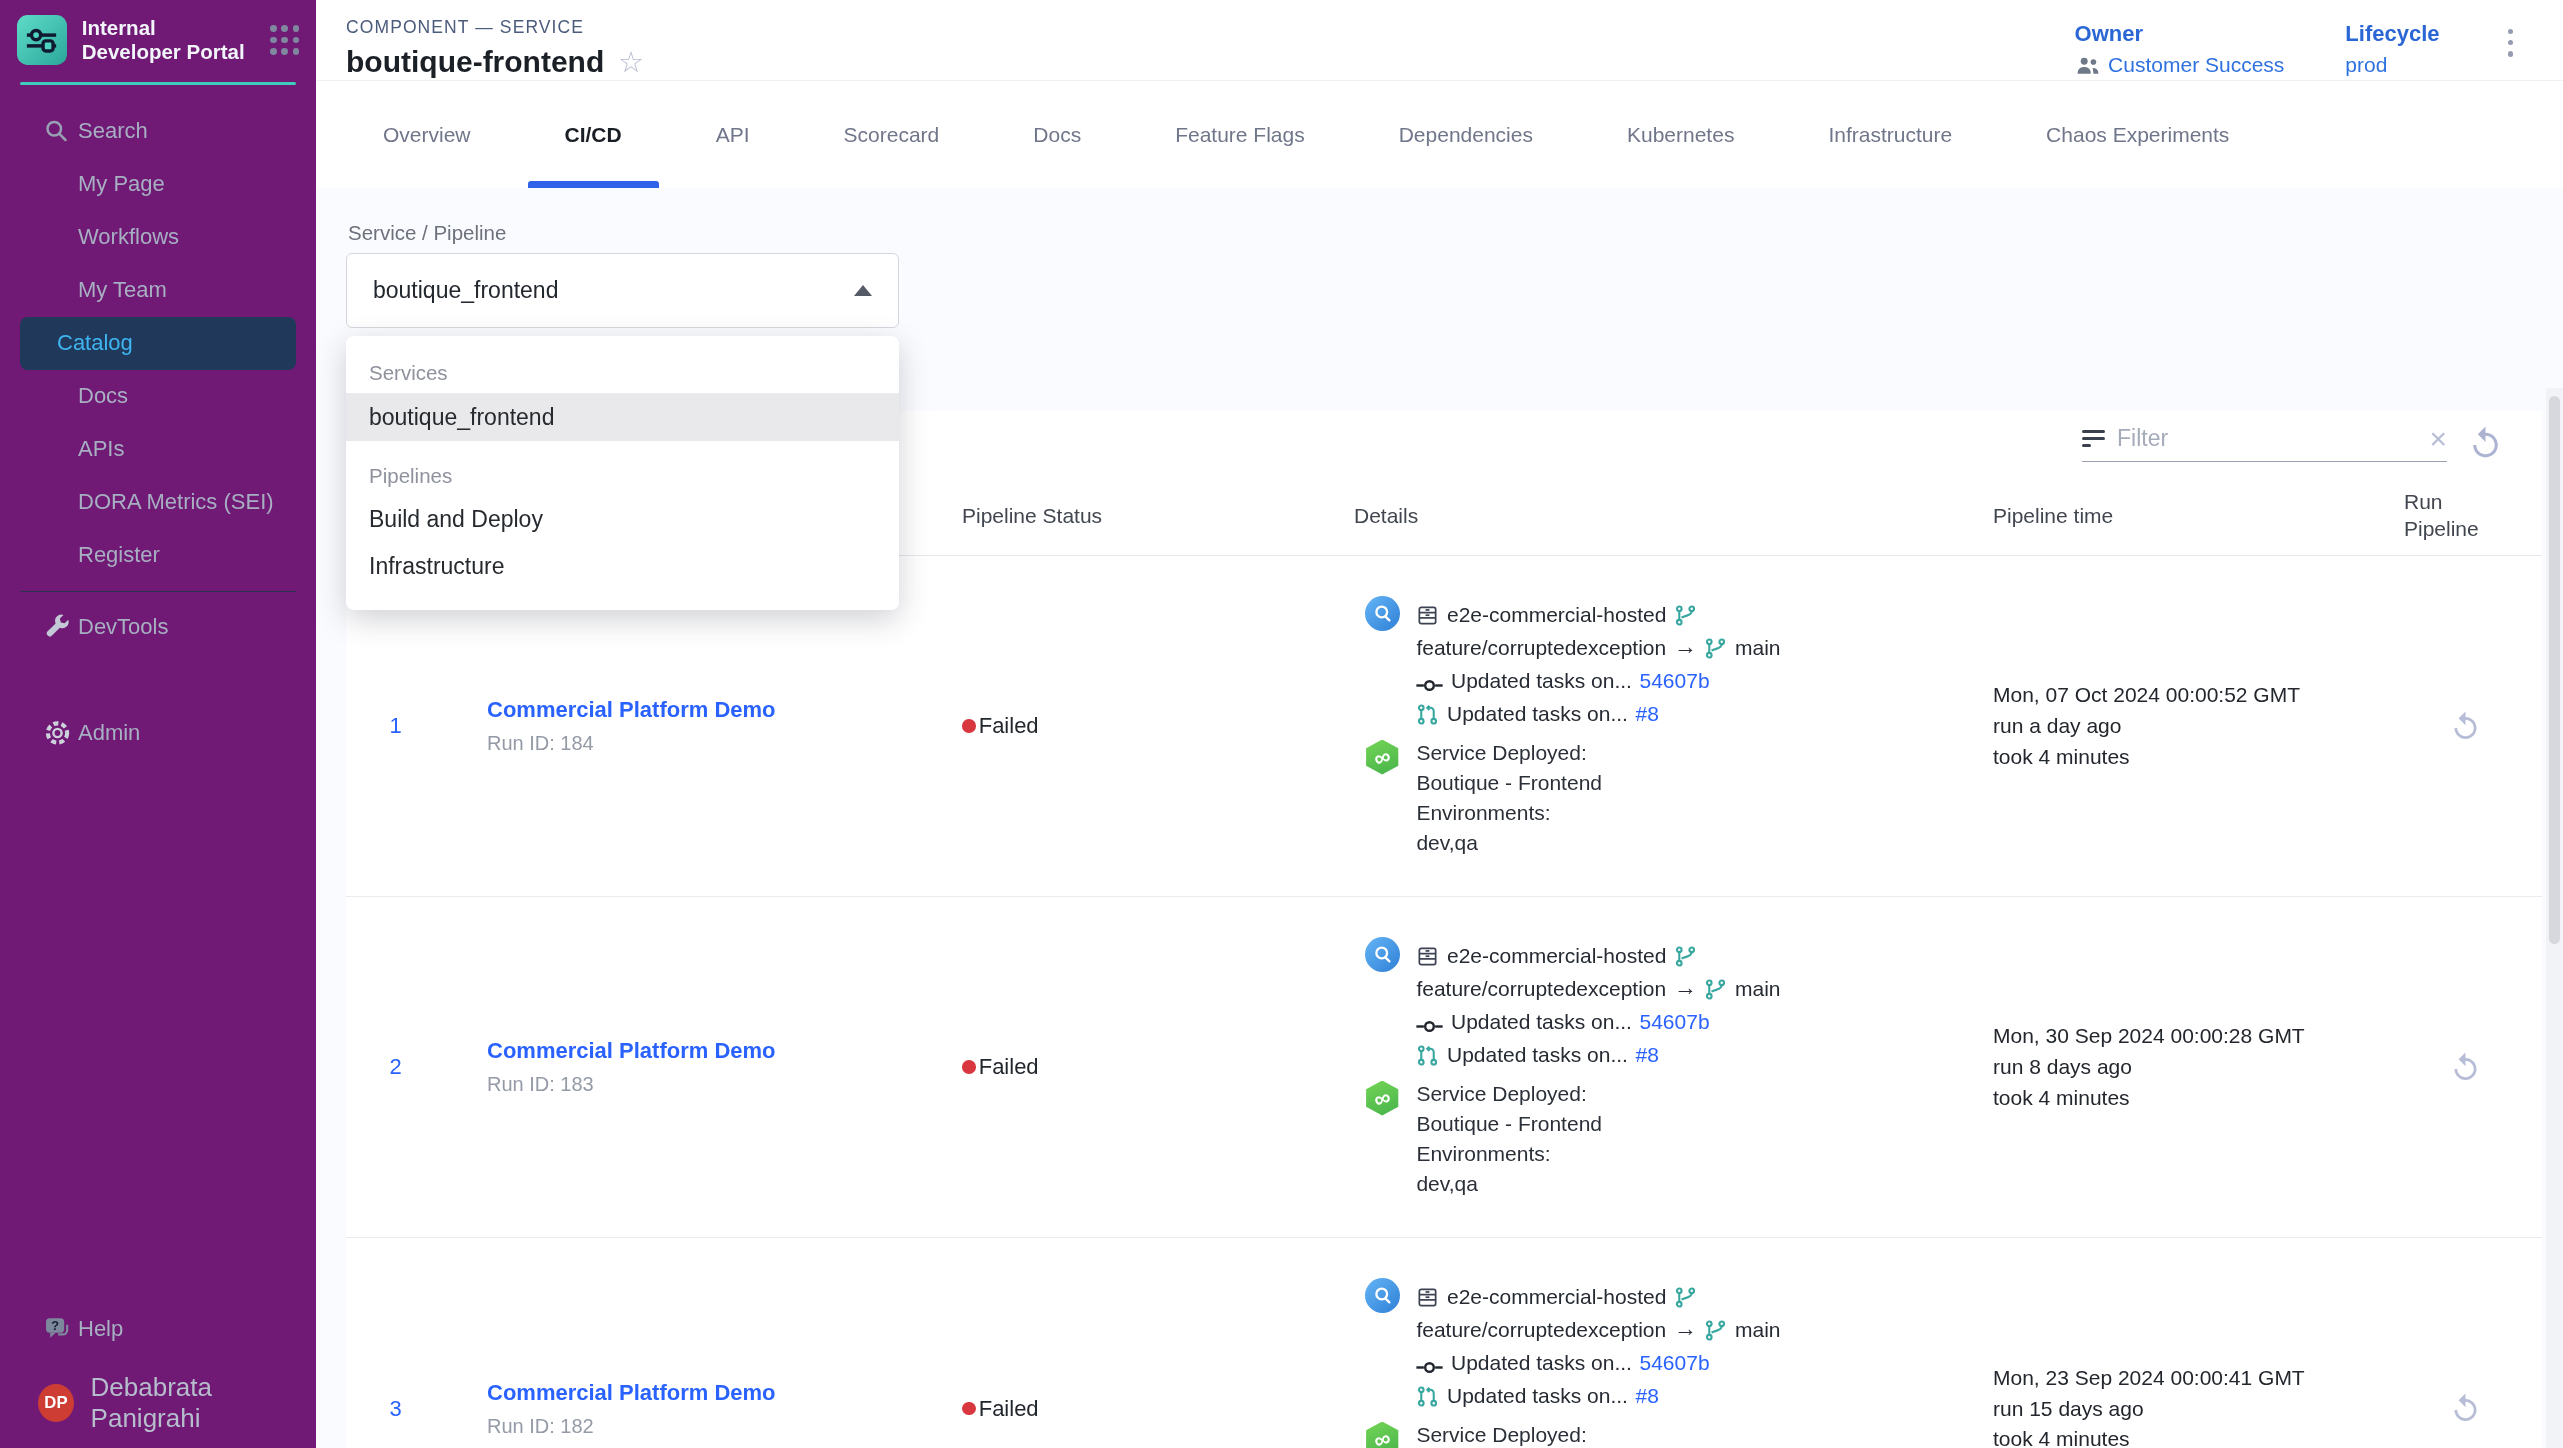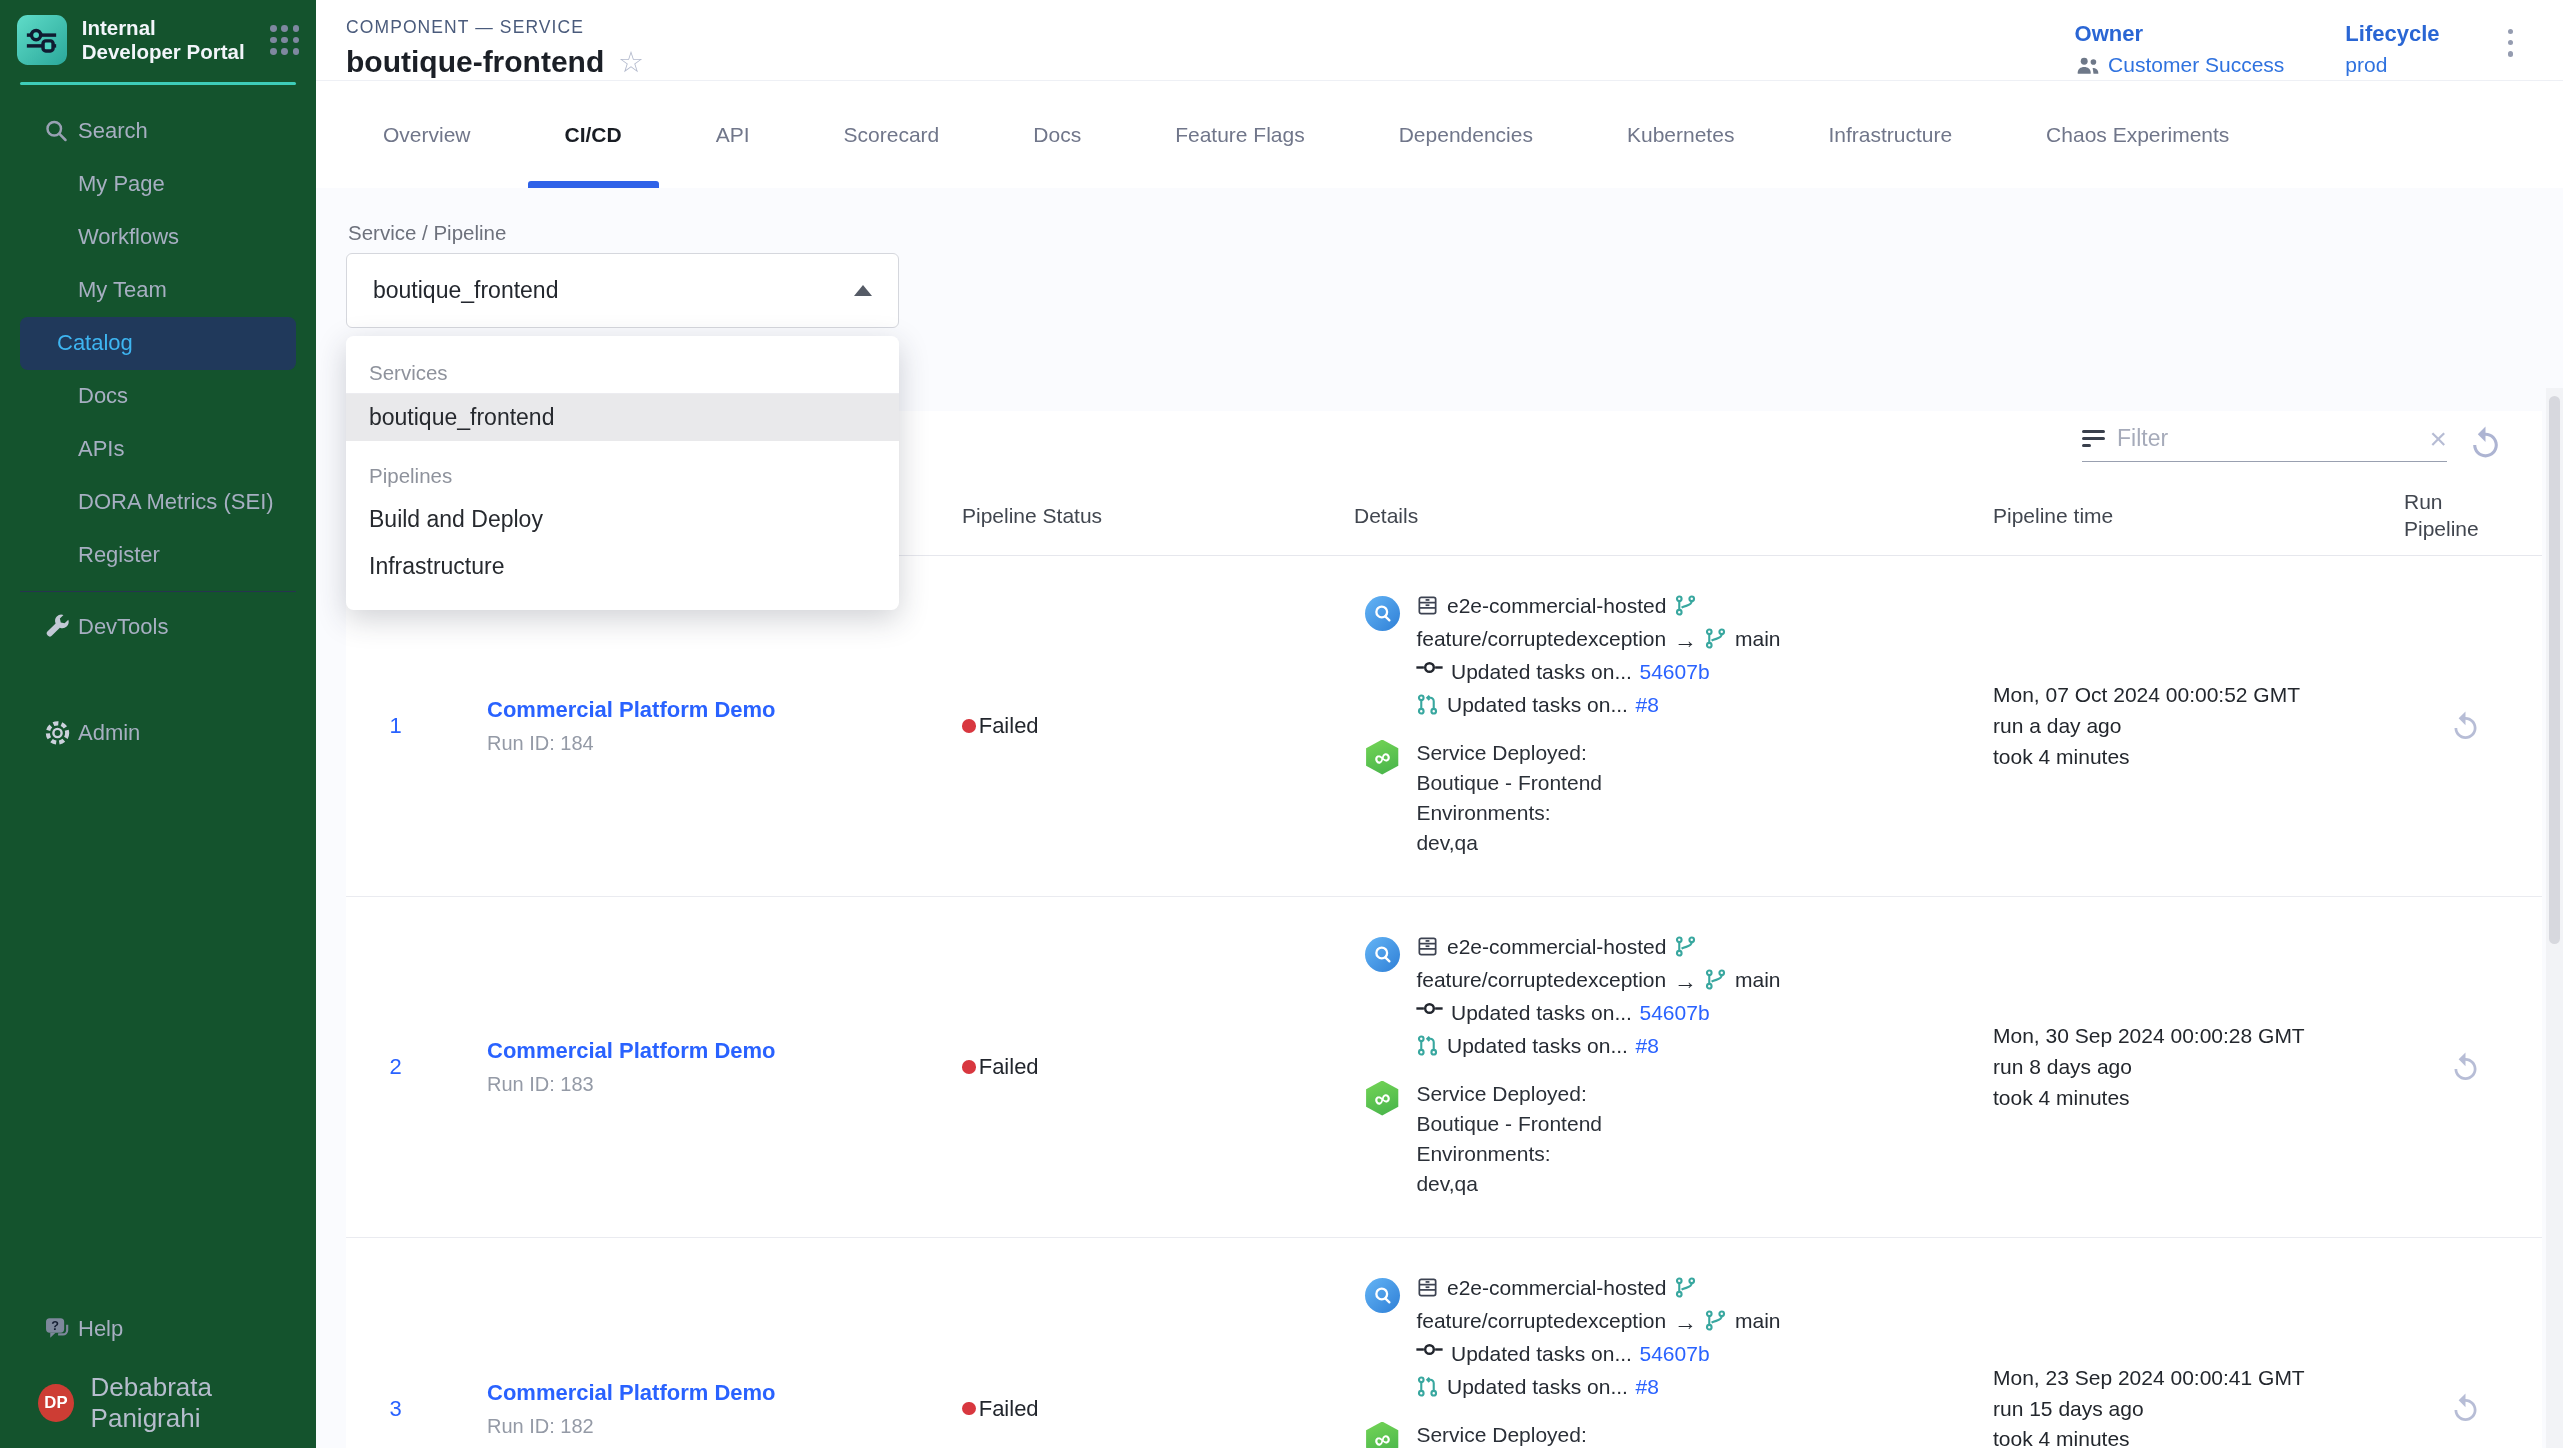--- a/index.html
+++ b/index.html
@@ -1,21 +1,21 @@
 <!DOCTYPE html>
 <html style="font-size:12px"><head>
 <meta charset="utf-8">
 <style>
   * { box-sizing: border-box; margin: 0; padding: 0; }
   html,body { width: 2563px; height: 1449px; overflow: hidden; }
   body { font-family: "Liberation Sans", "DejaVu Sans", sans-serif; }
   .screen { position: relative; width: 2563px; height: 1449px; background: #fff; overflow: hidden; }
 
   
-  .sidebar { position: absolute; left:0; top:0; bottom:0; width:316px; background:#14532d; z-index:50; }
+  .sidebar { position: absolute; left:0; top:0; bottom:0; width:316px; background:#701a75; z-index:50; }
   .logo-row { display:flex; align-items:center; padding:15px 16.7px 10.7px 16.7px; gap:15px; }
   .logo-mark { width:50px; height:50px; border-radius:10.7px; background:linear-gradient(135deg,#5fdcc8,#2aa79a); flex:0 0 auto; display:flex; align-items:center; justify-content:center; }
   .logo-text { color:#f2f5fa; font-size:20.5px; font-weight:700; line-height:24px; width:181px; }
   .grid-icon { margin-left:auto; display:grid; grid-template-columns:repeat(3,6.8px); grid-gap:4.6px; cursor:pointer; }
   .grid-icon i { width:6.8px; height:6.8px; border-radius:50%; background:#7f88a0; }
   .sidebar-topline { height:3px; background:#3ecdb9; margin:6px 20px 0 20px; border-radius:1.5px; }
   .nav { margin-top:20px; }
   .nav-item { position:relative; height:53px; display:flex; align-items:center; padding-left:78px; color:#a7afc2; font-size:22px; cursor:pointer; }
   .nav-item .s-icon { position:absolute; left:43px; top:50%; transform:translateY(-50%); display:flex; }
   .nav-item.active { background:#20395b; border-radius:7.6px; margin:0 20px; padding-left:37px; color:#3eb5f1; }
@@ -84,21 +84,21 @@
   .cell-status { display:flex; align-items:center; gap:3px; padding-left:15px; }
   .dot { width:13.7px; height:13.7px; border-radius:50%; background:#d8373f; }
   .status-text { font-size:22px; color:#22262d; }
   .cell-details { padding:38px 0 30px 15px; }
   .detail-group { display:flex; gap:16.7px; padding-left:10.7px; }
   .detail-group + .detail-group { margin-top:12px; }
   .d-icon { width:35px; flex:0 0 auto; margin-top:1.5px; }
   .ci-badge { width:35px; height:35px; border-radius:50%; background:linear-gradient(135deg,#64b5f6,#2f7fd6); display:flex; align-items:center; justify-content:center; }
   .cd-badge { width:35px; height:35px; background:linear-gradient(160deg,#74d556,#45b24a); clip-path:polygon(50% 0,96% 25%,96% 75%,50% 100%,4% 75%,4% 25%); display:flex; align-items:center; justify-content:center; color:#fff; font-size:23px; font-weight:700; }
   .cd-badge span { transform:rotate(-18deg); }
-  .d-line { height:33px; display:flex; align-items:flex-start; gap:7.6px; font-size:21px; color:#262b33; white-space:nowrap; }
+  .d-line { height:33px; display:flex; align-items:flex-end; gap:7.6px; font-size:21px; color:#262b33; white-space:nowrap; }
   .d-line a { color:#2962ff; text-decoration:none; cursor:pointer; }
   .d-line-sm { height:30px; display:flex; align-items:center; font-size:21px; color:#2b3038; }
   .arrow-glyph { font-size:23px; color:#262b33; }
   .cell-time { display:flex; flex-direction:column; justify-content:center; padding-left:15px; gap:6.8px; font-size:21px; color:#23272d; }
   .cell-run { display:flex; align-items:center; justify-content:center; }
   .retry-btn { cursor:pointer; display:flex; }
 
   
   .scroll-track { position:absolute; right:0; top:200px; bottom:0; width:17.5px; background:#f2f3f6; }
   .scroll-thumb { position:absolute; top:7.6px; left:3px; width:11.4px; height:548px; background:#d7d8de; border-radius:6px; cursor:pointer; }

